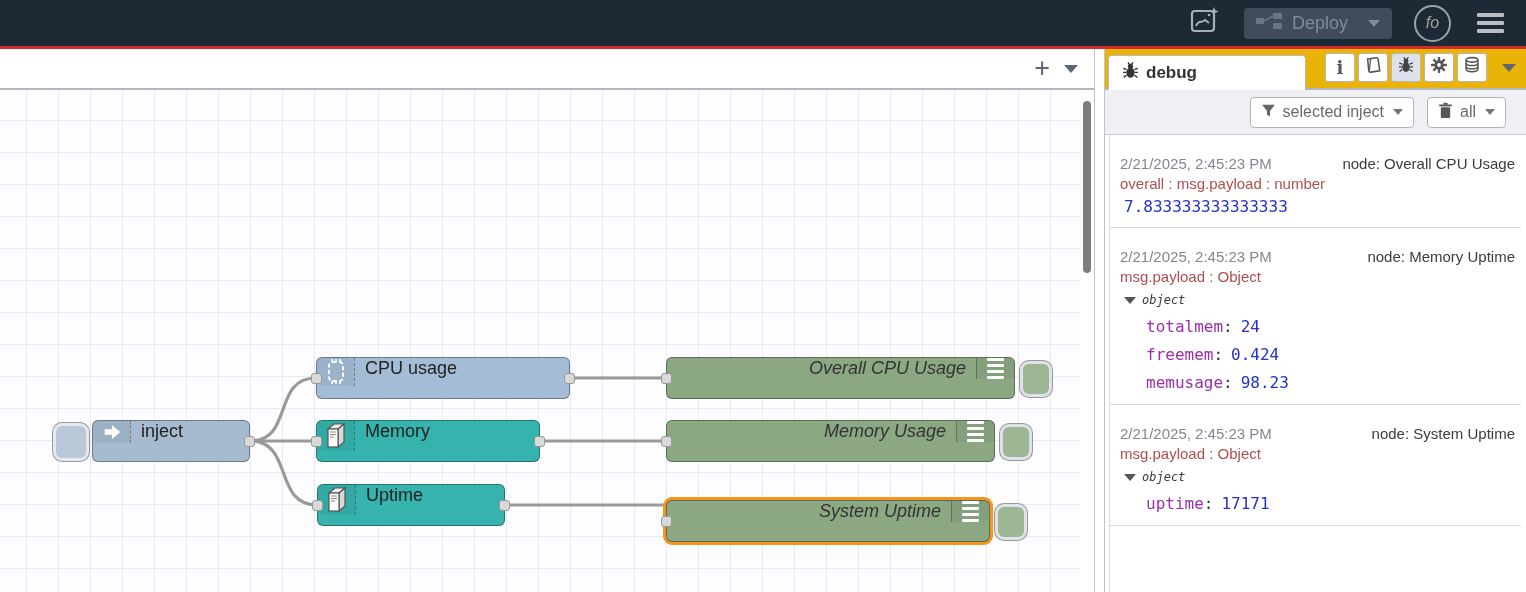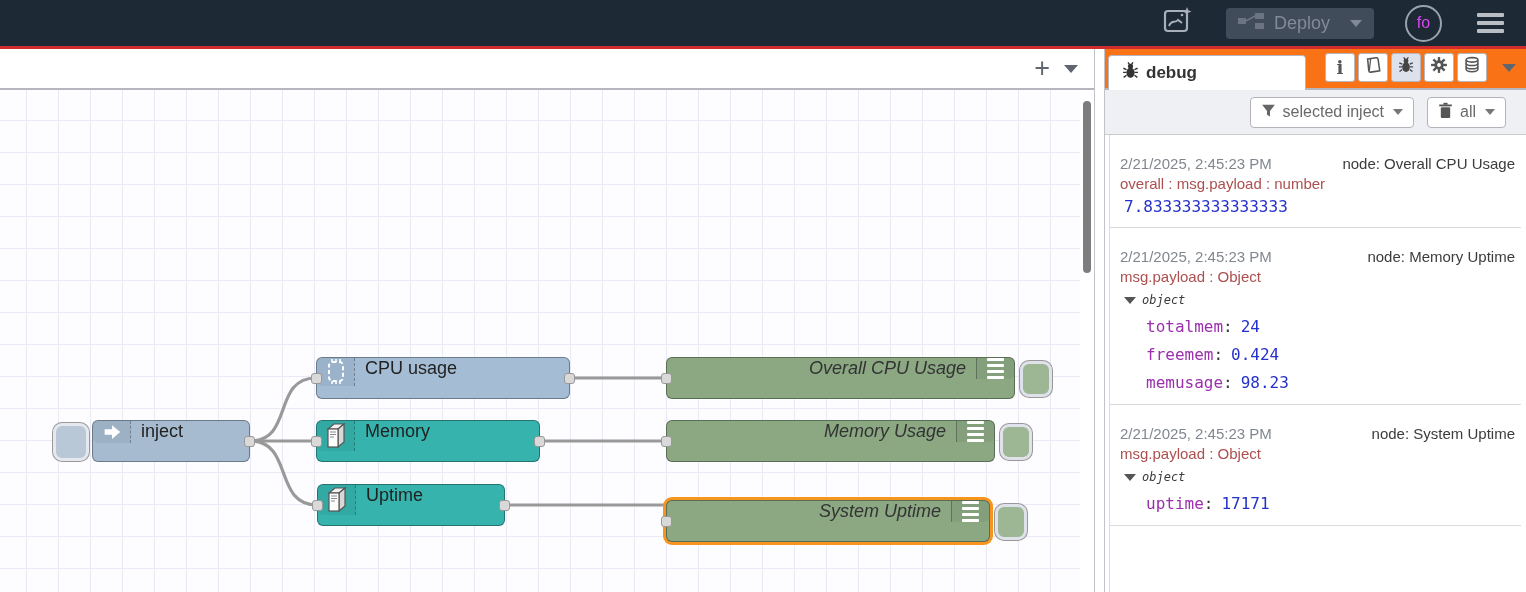--- a/index.html
+++ b/index.html
@@ -2,28 +2,28 @@
 <html><head>
 <meta charset="utf-8">
 <style>
   * { margin:0; padding:0; box-sizing:border-box; }
   html,body { width:1526px; height:592px; overflow:hidden; background:#fff;
               font-family:"Liberation Sans", sans-serif; }
   .app { position:relative; width:1526px; height:592px; display:flex; flex-direction:column; }
 
   
   .header { height:49px; background:#1e2936; border-bottom:3px solid #cf2d2d;
-            display:flex; align-items:center; justify-content:flex-end; gap:31px; padding-right:18px; }
+            display:flex; align-items:center; justify-content:flex-end; gap:22px; padding-right:18px; }
   .hdr-iconbtn { width:34px; height:30px; display:flex; align-items:center; justify-content:center; cursor:pointer; }
   .deploy-btn { height:31px; background:#414c5a; border-radius:4px; display:flex; align-items:center;
                 gap:10px; padding:0 12px 0 12px; color:#828a95; font-size:18px; cursor:default; }
   .deploy-caret { width:0; height:0; border-left:6px solid transparent; border-right:6px solid transparent;
                   border-top:7px solid #828a95; margin-left:10px; }
-  .avatar { width:37px; height:37px; border-radius:50%; border:2px solid #9aa2ab; color:#d946ef;
-            display:flex; align-items:center; justify-content:center; font-size:16px; cursor:pointer; }
+  .avatar { width:37px; height:37px; border-radius:50%; border:2px solid #9aa2ab; color:#a3a3a3;
+            display:flex; align-items:center; justify-content:center; font-size:16px; cursor:pointer;font-style:italic; }
   .hamburger { display:flex; flex-direction:column; gap:4px; cursor:pointer; padding:4px; }
   .hamburger span { display:block; width:27px; height:4px; background:#b9bec5; border-radius:1px; }
 
   
   .main { flex:1; display:flex; min-height:0; }
   .canvas-col { width:1095px; display:flex; flex-direction:column; border-right:1px solid #c2c2ca; }
   .gutter { width:10px; background:#fff; border-right:1px solid #c2c2ca; }
   .sidebar { flex:1; display:flex; flex-direction:column; background:#fff; }
 
   
@@ -67,21 +67,21 @@
                 background:#b9c8d7; border:3px solid #e6e8ef; box-shadow:0 0 0 1px #999; cursor:pointer; }
   .debug-btn  { position:absolute; right:-38px; top:3px; width:32px; height:36px; border-radius:9px;
                 background:#9db694; border:3px solid #dfe2ea; box-shadow:0 0 0 1px #999; cursor:pointer; }
   .dbg-lines { display:flex; flex-direction:column; gap:3px; }
   .dbg-lines span { display:block; width:17px; height:3px; background:#fff; border-radius:1px; }
 
   .v-scrollbar-track { position:absolute; right:0; top:0; bottom:0; width:14px; background:#fff; }
   .v-scrollbar-thumb { position:absolute; right:3px; top:11px; width:8px; height:172px; background:#7d7d7d; border-radius:4px; cursor:pointer; }
 
   
-  .sb-tabbar { height:41px; background:#f97316; border-bottom:2px solid #b6b6be; position:relative;
+  .sb-tabbar { height:41px; background:#eab308; border-bottom:2px solid #b6b6be; position:relative;
                display:flex; align-items:flex-end; }
   .sb-tab { margin-left:3px; width:198px; height:35px; background:#fff; border:1px solid #b6b6be;
             border-bottom:none; border-radius:4px 4px 0 0; display:flex; align-items:center; gap:6px;
             padding-left:12px; font-size:17px; font-weight:bold; color:#333; position:relative; top:2px; cursor:pointer; }
   .sb-iconrow { position:absolute; right:10px; bottom:6px; display:flex; align-items:center; gap:3px; }
   .sb-iconbtn { width:30px; height:29px; background:#fff; border:1px solid #b6b6be; border-radius:3px;
                 display:flex; align-items:center; justify-content:center; cursor:pointer;
                 font-size:17px; color:#555; }
   .sb-iconbtn.active { background:#dde1ec; }
   .sb-caret { width:0; height:0; border-left:7px solid transparent; border-right:7px solid transparent;

